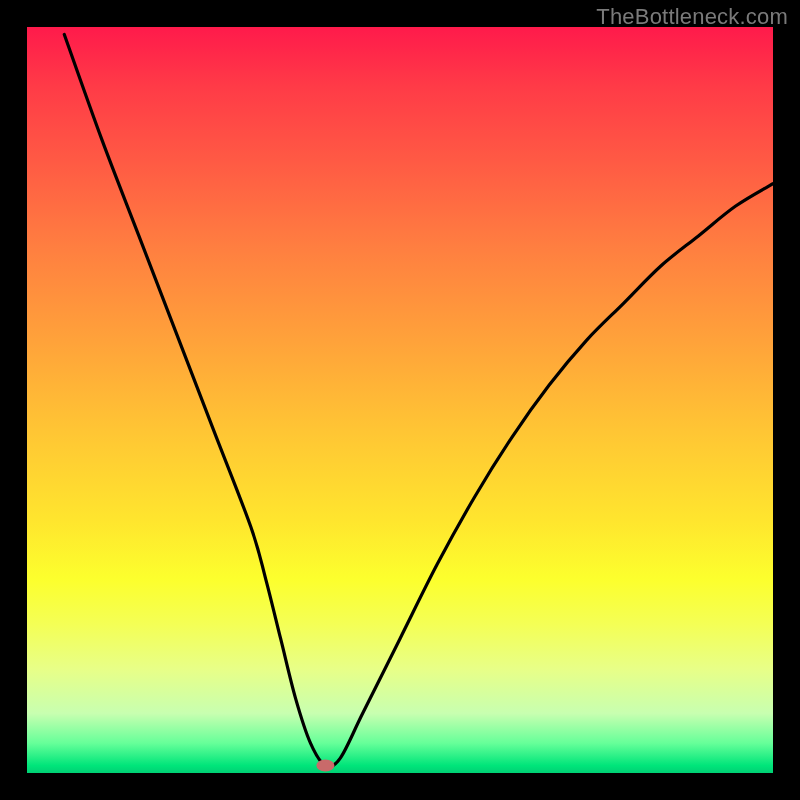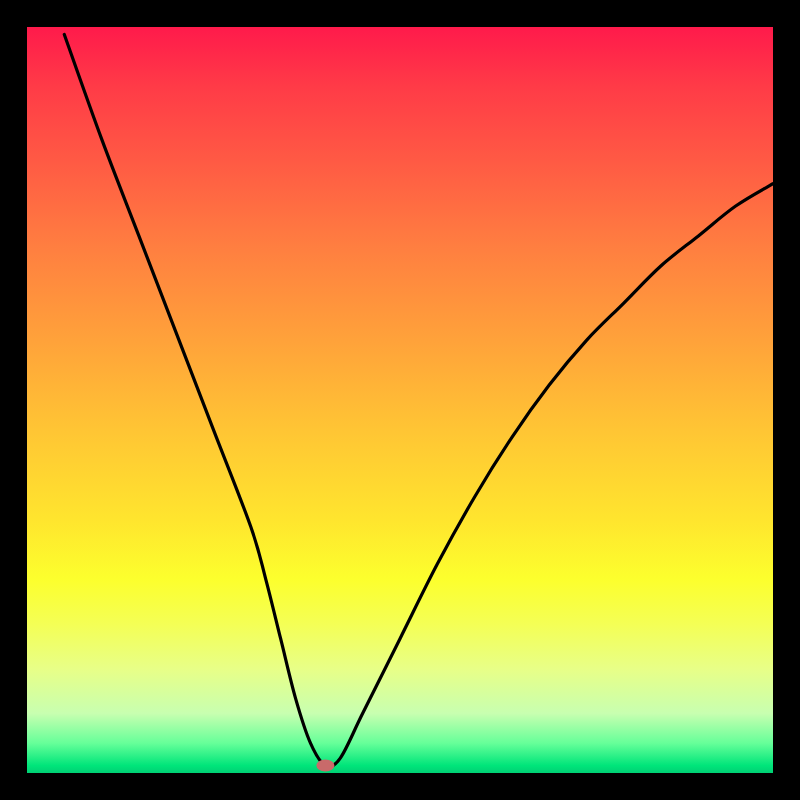--- a/index.html
+++ b/index.html
@@ -74,13 +74,14 @@
 </head>
 <body>
 
 <div class="frame">
   <div class="plot-area">
     <svg class="curve" viewBox="0 0 746 746">
       <path id="curve-path" d="M 37.300000000000004 7.460000000000036 C 43.51666666666667 24.866666666666692, 62.16666666666668 78.32999999999998, 74.60000000000001 111.89999999999998 C 87.03333333333335 145.46999999999997, 99.46666666666665 176.5533333333333, 111.89999999999999 208.88 C 124.33333333333333 241.20666666666668, 136.76666666666668 273.53333333333336, 149.20000000000002 305.86 C 161.63333333333335 338.18666666666667, 174.06666666666666 370.5133333333333, 186.5 402.84 C 198.93333333333334 435.16666666666663, 215.09666666666664 474.9533333333333, 223.79999999999998 499.82 C 232.50333333333333 524.6866666666666, 233.74666666666667 533.39, 238.72 552.04 C 243.69333333333333 570.6899999999999, 248.66666666666669 591.8266666666667, 253.64000000000001 611.72 C 258.61333333333334 631.6133333333333, 263.58666666666664 653.9933333333333, 268.56 671.4 C 273.53333333333336 688.8066666666666, 278.50666666666666 704.97, 283.48 716.16 C 288.4533333333334 727.3499999999999, 293.42666666666673 736.0533333333333, 298.40000000000003 738.54 C 303.37333333333333 741.0266666666666, 307.10333333333335 739.7833333333333, 313.32 731.08 C 319.53666666666663 722.3766666666668, 325.75333333333333 706.2133333333334, 335.7 686.32 C 345.64666666666665 666.4266666666667, 360.56666666666666 636.5866666666667, 373 611.72 C 385.43333333333334 586.8533333333334, 397.8666666666667 560.7433333333333, 410.3 537.12 C 422.73333333333335 513.4966666666667, 435.16666666666663 491.1166666666667, 447.59999999999997 469.98 C 460.0333333333333 448.84333333333336, 472.4666666666667 428.95000000000005, 484.90000000000003 410.3 C 497.33333333333337 391.65, 509.7666666666666 374.24333333333334, 522.1999999999999 358.08 C 534.6333333333332 341.91666666666663, 547.0666666666666 326.9966666666667, 559.5 313.32000000000005 C 571.9333333333334 299.6433333333334, 584.3666666666668 288.4533333333333, 596.8000000000001 276.02 C 609.2333333333333 263.58666666666664, 621.6666666666667 249.90999999999997, 634.1 238.71999999999997 C 646.5333333333333 227.52999999999997, 658.9666666666667 218.82666666666665, 671.4 208.88 C 683.8333333333333 198.93333333333334, 696.2666666666667 187.7433333333333, 708.6999999999999 179.03999999999996 C 721.1333333333332 170.33666666666662, 739.7833333333333 160.38999999999996, 746 156.65999999999997"></path>
       <ellipse class="marker" id="marker-ellipse" cx="298.40000000000003" cy="738.54" rx="9" ry="6"></ellipse>
     </svg>
   </div>
+  <div class="watermark">TheBottleneck.com</div>
 </div>
 
 </body></html>

